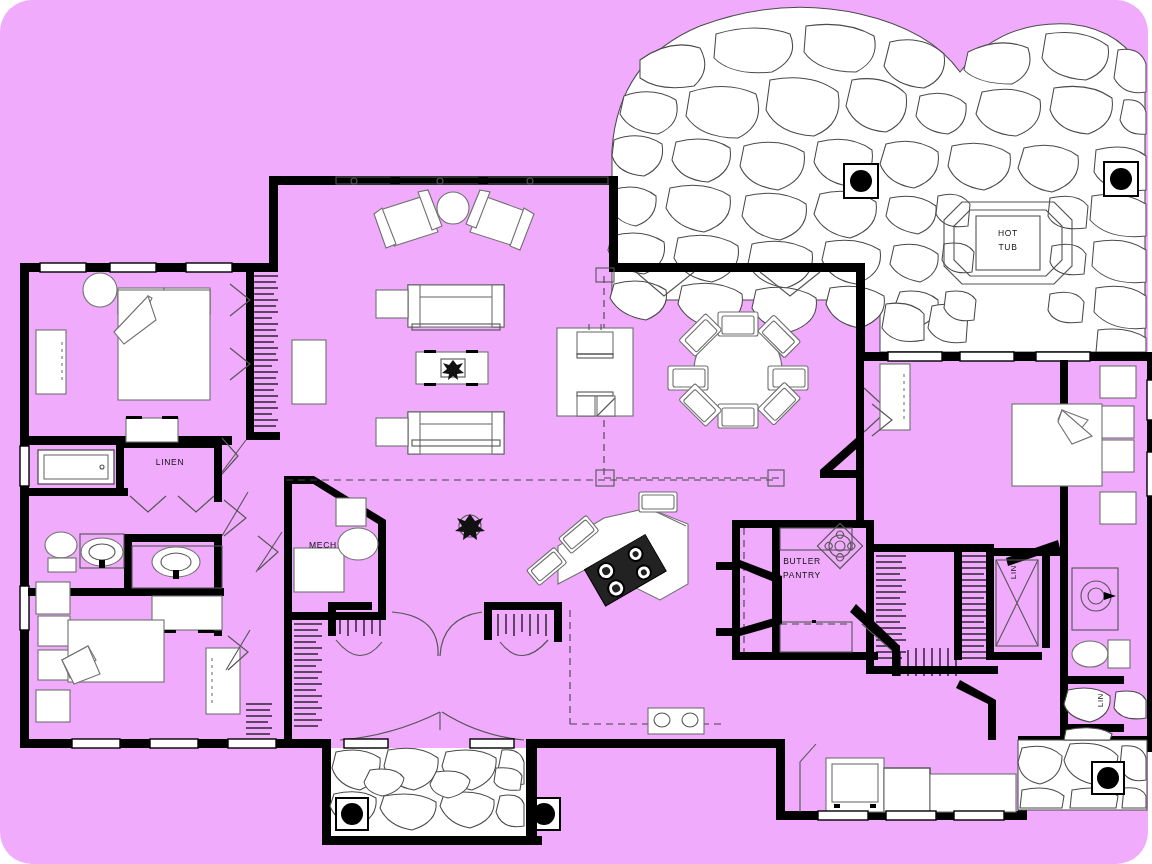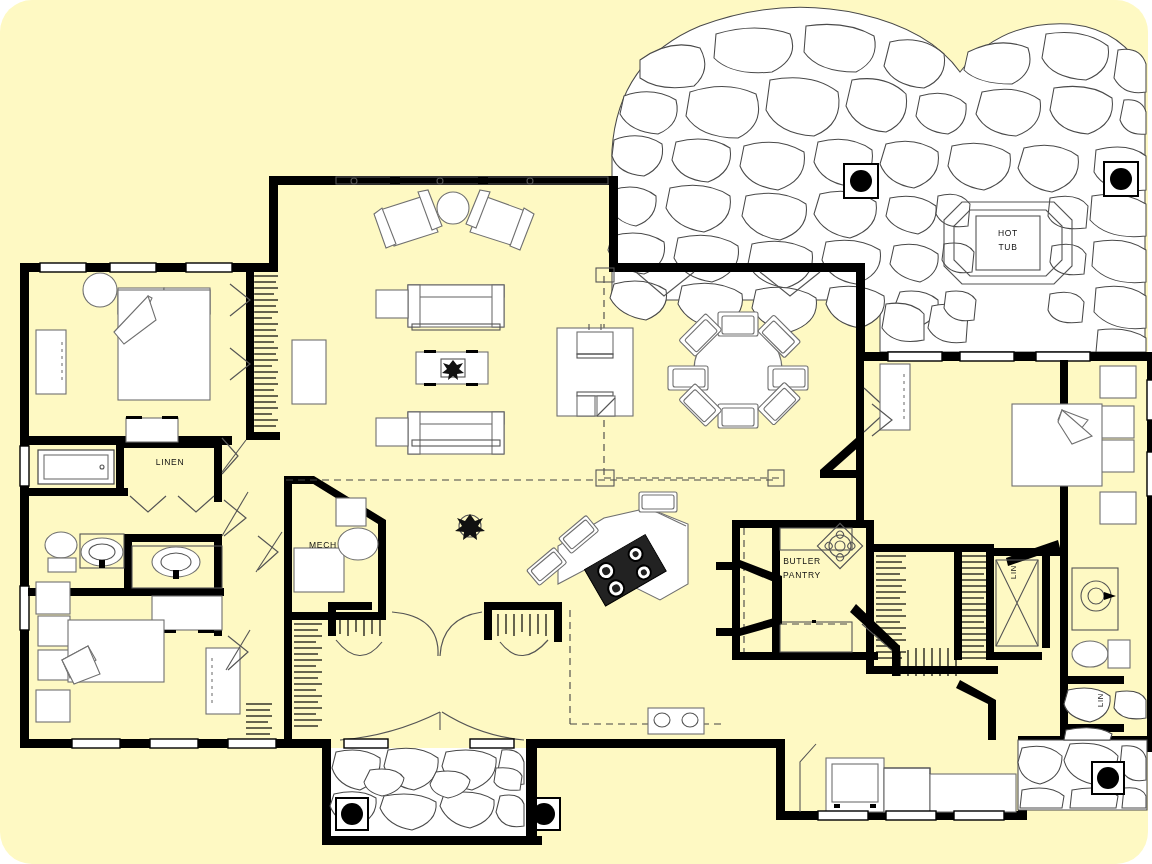--- a/index.html
+++ b/index.html
@@ -1,19 +1,19 @@
 <!DOCTYPE html>
 <html><head>
 <meta charset="utf-8">
 <title>Floor Plan</title>
 <style>
   html,body{margin:0;padding:0;background:#ffffff;}
   body{width:1152px;height:864px;overflow:hidden;
        font-family:"Liberation Sans",sans-serif;}
-  #plan-root{position:relative;width:1148px;height:864px;background:#fef9c3;border-radius:32px;}
+  #plan-root{position:relative;width:1148px;height:864px;background:#f0abfc;border-radius:32px;}
   svg#floorplan{display:block;width:1152px;height:864px;}
   .wall{fill:#000;stroke:none;}
   .thin{fill:none;stroke:#555;stroke-width:1.1;}
   .thin2{fill:none;stroke:#666;stroke-width:1;}
   .furn{fill:#fff;stroke:#707070;stroke-width:1.1;}
   .furn-d{fill:#fff;stroke:#444;stroke-width:1.2;}
   .stone{fill:#fff;stroke:#4a4a4a;stroke-width:1.05;}
   .dash{fill:none;stroke:#444;stroke-width:1.1;stroke-dasharray:7 5;}
   .door{fill:none;stroke:#555;stroke-width:1.2;}
   .hatch-s{stroke:#000;stroke-width:1.2;}

